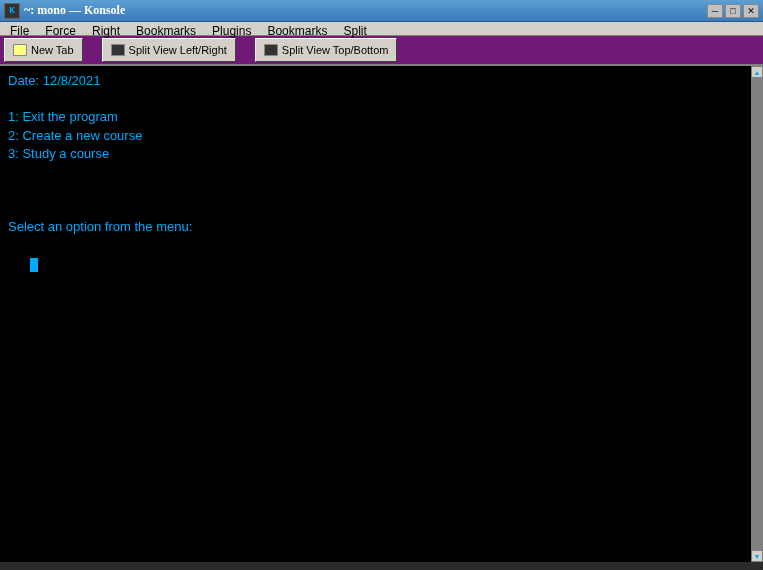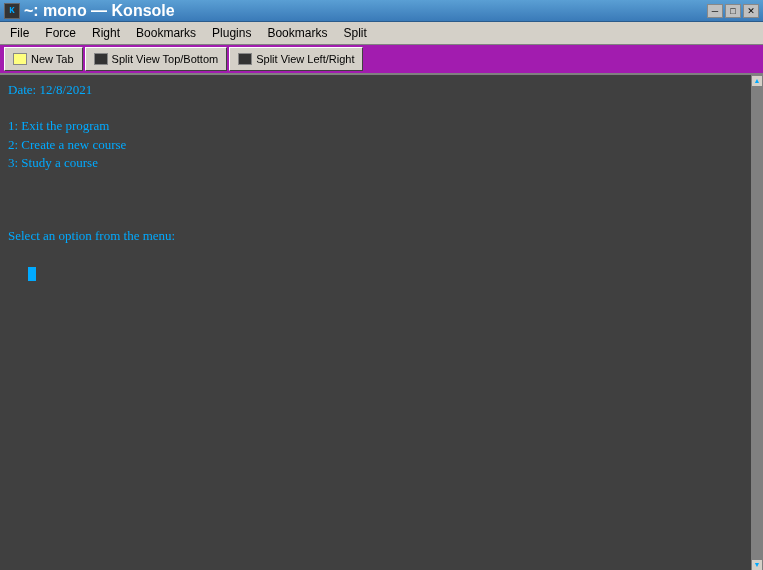--- a/index.html
+++ b/index.html
@@ -34,22 +34,22 @@
       height: 16px;
       background: #333;
       border: 1px solid #666;
       display: flex;
       align-items: center;
       justify-content: center;
     }
 
     .title-text {
       color: white;
-      font-size: 16px;
-      font-family: Liberation Sans, sans-serif;
+      font-size: 12px;
+      font-family: Liberation Serif, serif;
       font-weight: bold;
     }
 
     .title-bar-controls {
       display: flex;
       gap: 2px;
     }
 
     .title-btn {
       width: 16px;
@@ -62,44 +62,44 @@
       cursor: pointer;
       border: 1px solid #888;
     }
 
     .title-btn-min { background: #c0c0c0; }
     .title-btn-max { background: #c0c0c0; }
     .title-btn-close { background: #c0c0c0; }
 
     
     .menu-bar {
-      height: 23px;
+      height: 14px;
       background: #d4d0c8;
       display: flex;
-      align-items: center;
+      align-items: flex-start;
       padding: 0 2px;
       border-bottom: 1px solid #808080;
     }
 
     .menu-item {
       padding: 2px 8px;
       font-size: 12px;
       font-family: sans-serif;
       color: #000;
       cursor: pointer;
     }
 
     
     .toolbar {
       height: 30px;
-      background: #a21caf;
+      background: #701a75;
       display: flex;
       align-items: center;
       padding: 2px 4px;
-      gap: 2px;
+      gap: 19px;
       border-bottom: 2px solid #808080;
     }
 
     .toolbar-btn {
       height: 24px;
       padding: 0 8px;
       background: #d4d0c8;
       border: 1px solid #888;
       border-top-color: #fff;
       border-left-color: #fff;
@@ -123,25 +123,25 @@
     }
 
     .tab-icon-dark {
       background: #333;
     }
 
     
     .terminal {
       width: 100%;
       height: calc(570px - 22px - 22px - 30px);
-      background: #404040;
+      background: #000000;
       color: #00aaff;
       padding: 4px 6px;
       font-size: 13px;
-      font-family: Liberation Serif, serif;
+      font-family: Liberation Sans, sans-serif;
       position: relative;
       overflow: hidden;
     }
 
     .terminal-content {
       position: absolute;
       top: 0;
       left: 0;
       right: 12px;
       bottom: 0;
@@ -226,26 +226,26 @@
 </div>
 
 <div class="toolbar">
   <button class="toolbar-btn">
     <div class="tab-icon" style="background:#ffff80;"></div>
     <span>New Tab</span>
   </button>
 
   <button class="toolbar-btn">
     <div class="tab-icon tab-icon-dark" style="background:#333;"></div>
-    <span>Split View Top/Bottom</span>
+    <span>Split View Left/Right</span>
   </button>
 
   <button class="toolbar-btn">
     <div class="tab-icon tab-icon-dark" style="background:#333;"></div>
-    <span>Split View Left/Right</span>
+    <span>Split View Top/Bottom</span>
   </button>
 
 </div>
 
 <div class="terminal">
   <div class="terminal-content">
     <div class="line">Date: 12/8/2021</div>
     <div class="line">&nbsp;</div>
     <div class="line">1: Exit the program</div>
     <div class="line">2: Create a new course</div>

